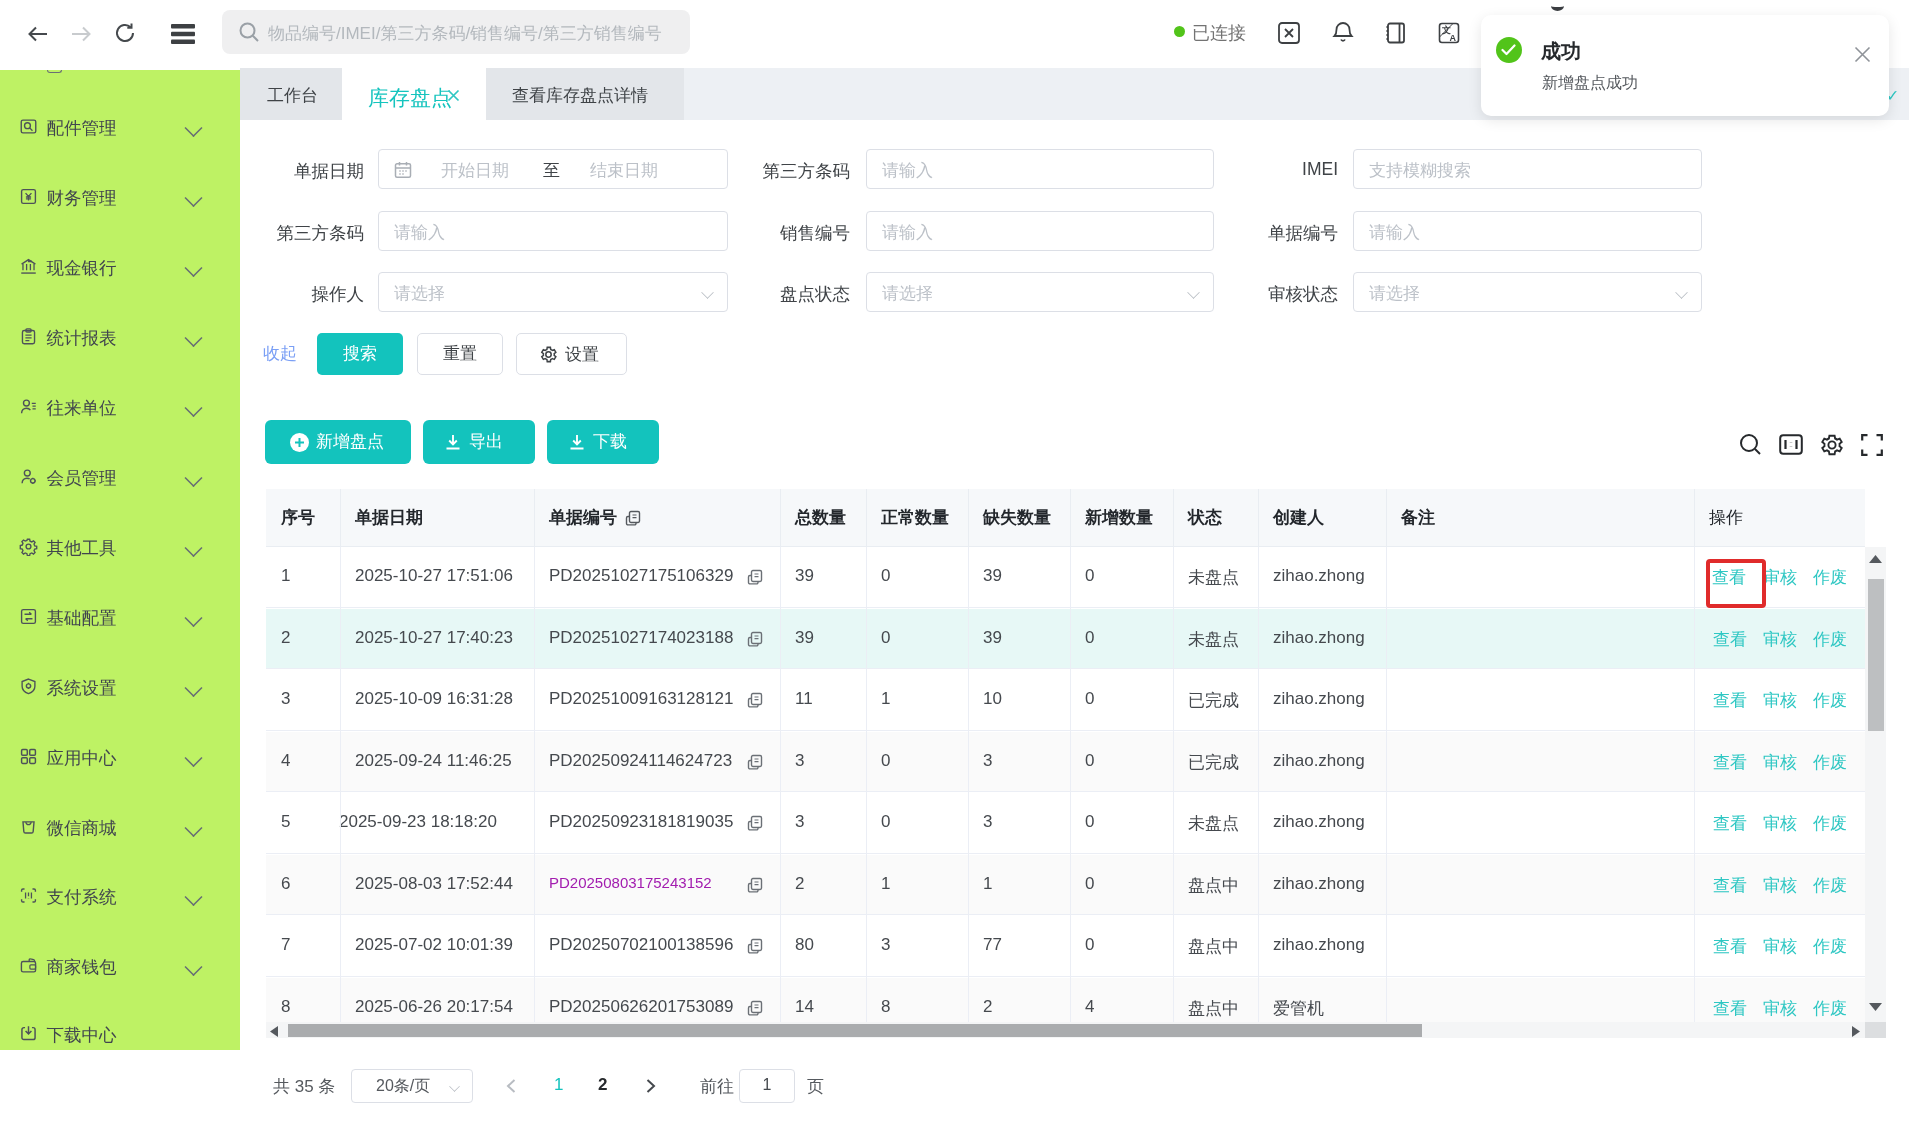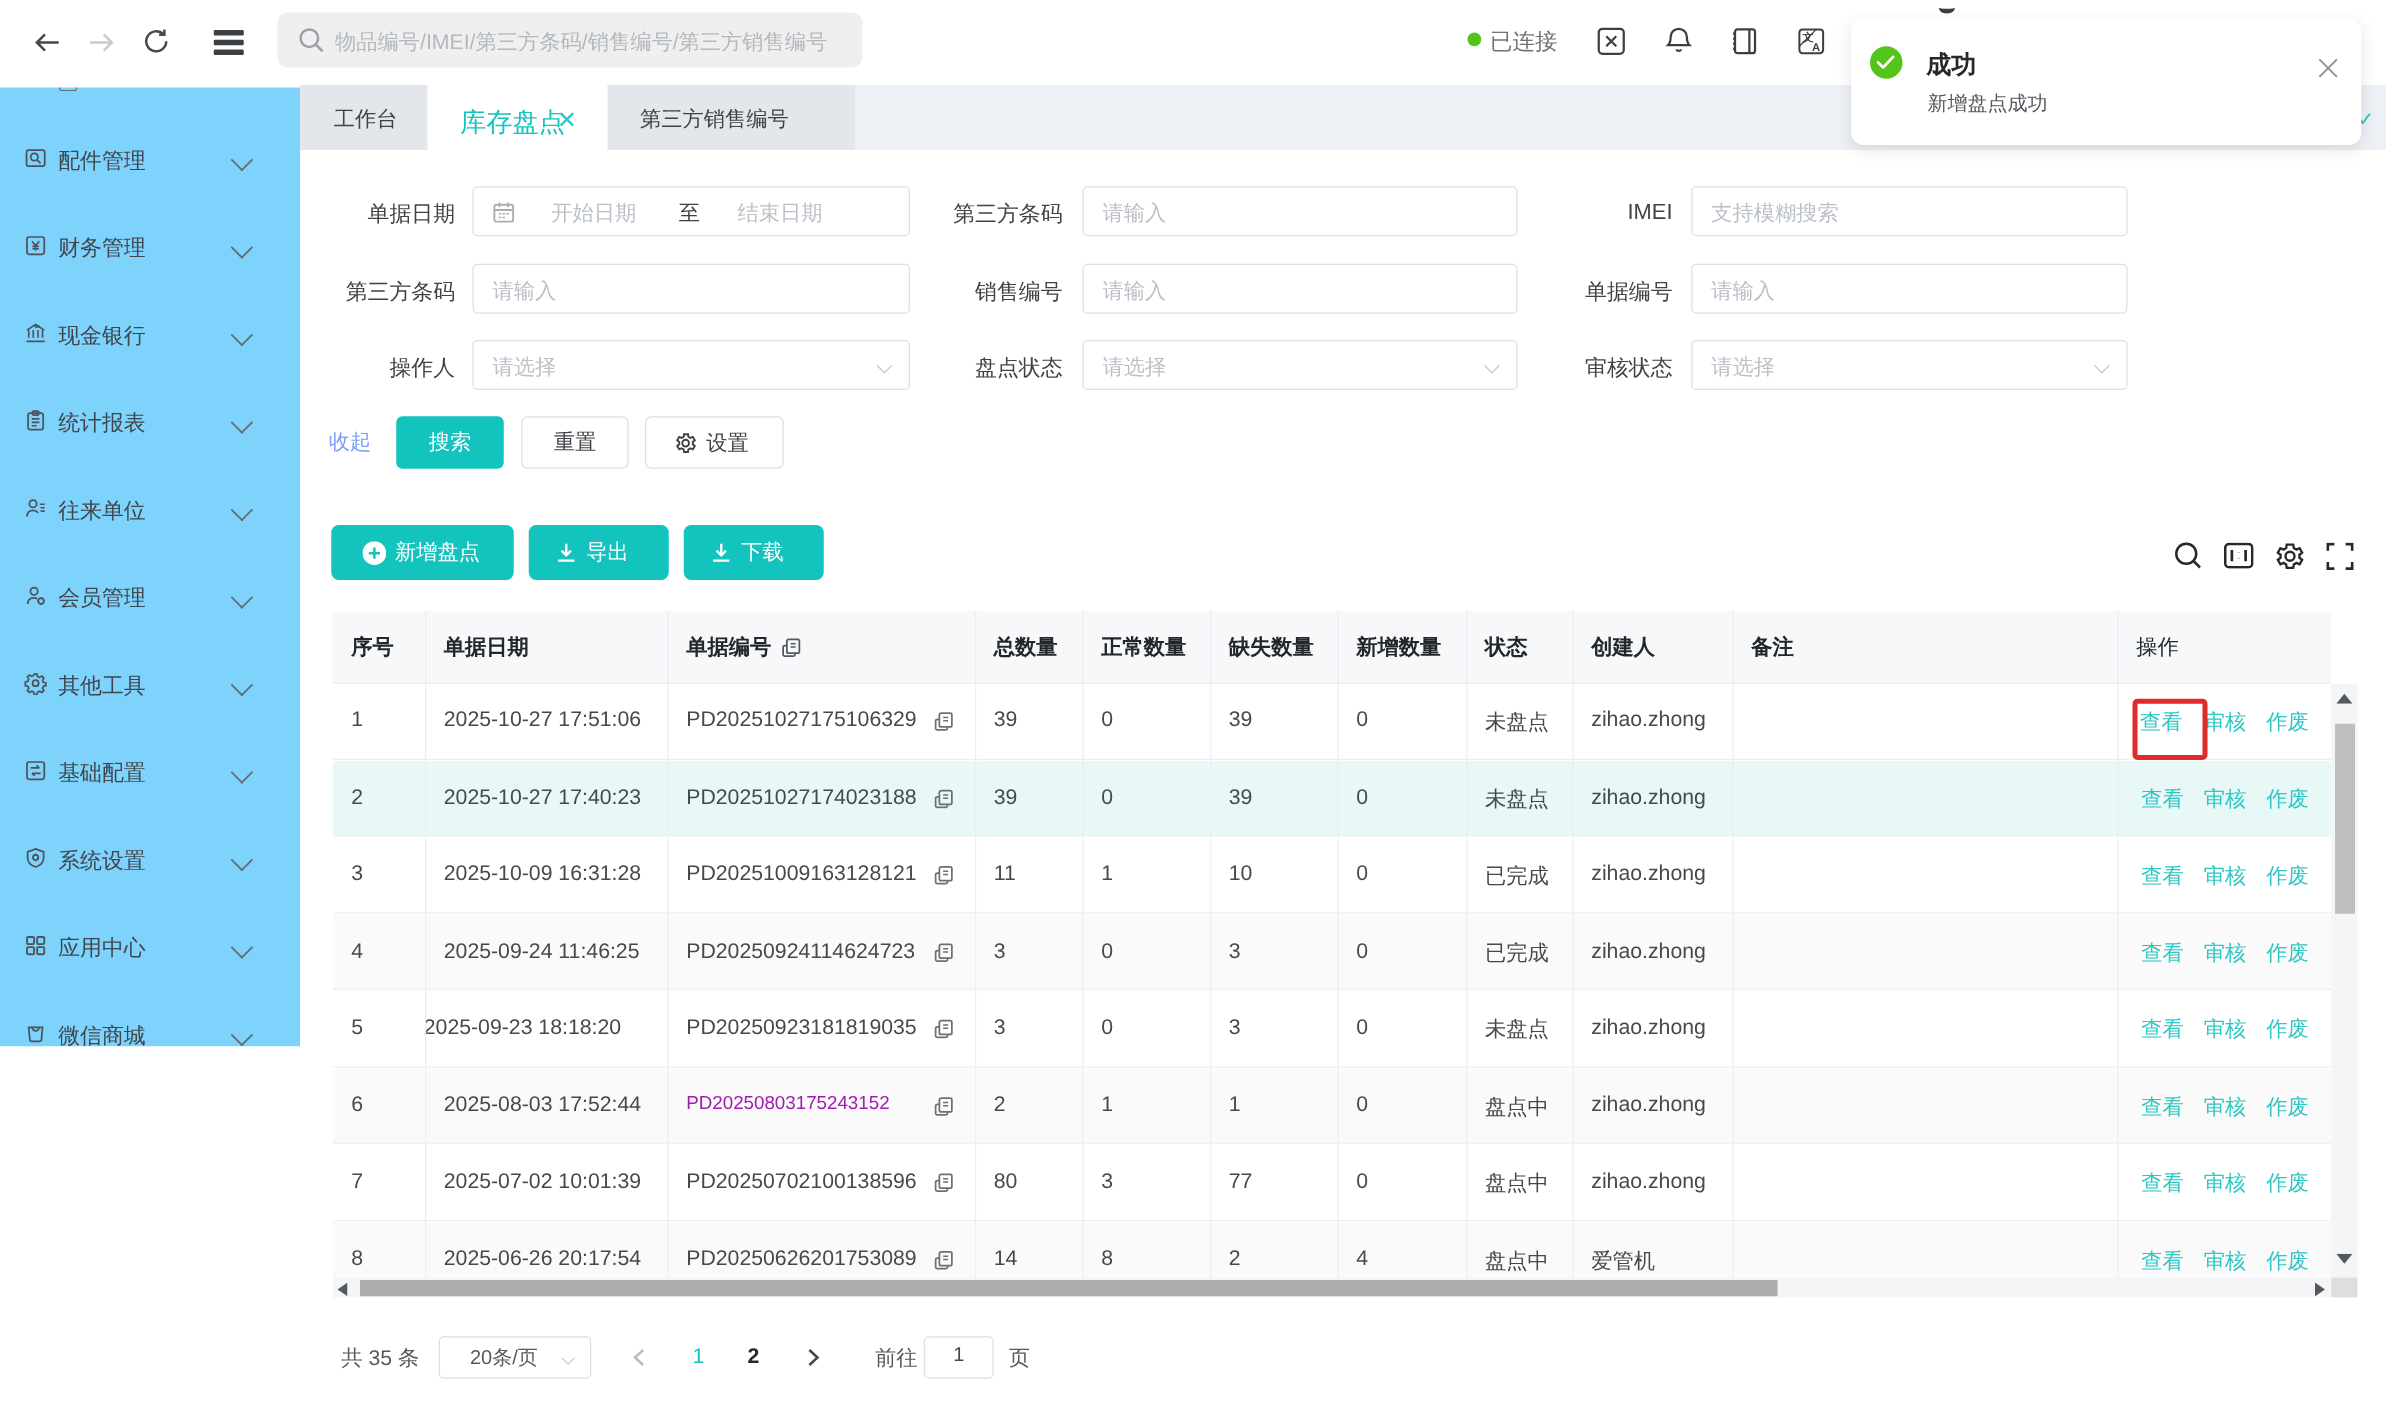--- a/index.html
+++ b/index.html
@@ -69,21 +69,21 @@
   </svg>
 <svg class="abs" style="left:1437px;top:21px;" width="24" height="24" viewBox="0 0 24 24" fill="none" stroke="#3d4043" stroke-width="1.6">
     <rect x="2.5" y="2.5" width="19" height="19" rx="2.5"></rect>
     <path d="M2.5 16 L16 2.5" stroke-width="1"></path>
     <text x="5" y="11.5" font-size="9" fill="#3d4043" stroke="none" font-weight="bold">文</text>
     <text x="12.5" y="19.5" font-size="9" fill="#3d4043" stroke="none" font-weight="bold">A</text>
   </svg>
 
 <div class="abs" style="left:1551px;top:1px;width:13px;height:10px;border-radius:50%;border:4px solid #3b3e42;border-top:none;border-left:none;border-right:none;"></div>
 
-<div class="abs" id="sidebar" style="left:0;top:70px;width:240px;height:767px;background:#7dd3fc;overflow:hidden;">
+<div class="abs" id="sidebar" style="left:0;top:70px;width:240px;height:980px;background:#bef264;overflow:hidden;">
   <div class="abs" style="left:47px;top:-2px;width:15px;height:4.5px;border:1.7px solid #6a6f76;border-top:none;border-radius:0 0 3px 3px;"></div>
 
   <div class="mi" style="top:45px;">
       <span class="mico">
         <svg viewBox="0 0 22 22" fill="none" stroke="#4d5259" stroke-width="1.6">
           <rect x="2.6" y="3.6" width="16.8" height="14.8" rx="2"></rect>
           <circle cx="9.8" cy="10" r="3.4"></circle>
           <path d="M12.4 12.6l3.2 3.2"></path>
         </svg>
       </span>
@@ -243,21 +243,21 @@
 </div>
 
 <div class="abs" style="left:240px;top:68px;width:1669px;height:52px;background:#edf0f4;"></div>
 <div class="abs" style="left:240px;top:68px;width:444px;height:52px;background:#e3e6ea;"></div>
 <div class="abs" style="left:342px;top:68px;width:144px;height:52px;background:#ffffff;"></div>
 <div class="abs" style="left:267px;top:84px;font-size:17px;color:#3f4347;">工作台</div>
 <div class="abs" style="left:368px;top:84px;font-size:21px;color:#15c4be;">库存盘点</div>
 <svg class="abs" style="left:447px;top:89px;" width="13" height="13" viewBox="0 0 13 13" stroke="#2ec7c3" stroke-width="1.7">
     <path d="M1.5 1.5l10 10M11.5 1.5l-10 10"></path>
   </svg>
-<div class="abs" style="left:512px;top:84px;font-size:17px;color:#3f4347;">第三方销售编号</div>
+<div class="abs" style="left:512px;top:84px;font-size:17px;color:#3f4347;">查看库存盘点详情</div>
 <div class="abs" style="left:1886px;top:86px;font-size:16px;color:#2ec7c3;">✓</div>
 
 <div id="filters">
 
   <div class="flbl" style="left:184px;top:159px;width:180px;">单据日期</div>
   <div class="fbox" style="left:378px;top:149px;width:350px;">
     <svg class="abs" style="left:15px;top:11px;" width="18" height="18" viewBox="0 0 18 18" fill="none" stroke="#a9aeb5" stroke-width="1.5">
         <rect x="1.5" y="2.8" width="15" height="13.5" rx="1.5"></rect>
         <path d="M1.5 7h15M5.5 1v3.6M12.5 1v3.6"></path>
         <path d="M5 10h2M8 10h2M11 10h2M5 13h2M8 13h2" stroke-width="1.2"></path>

